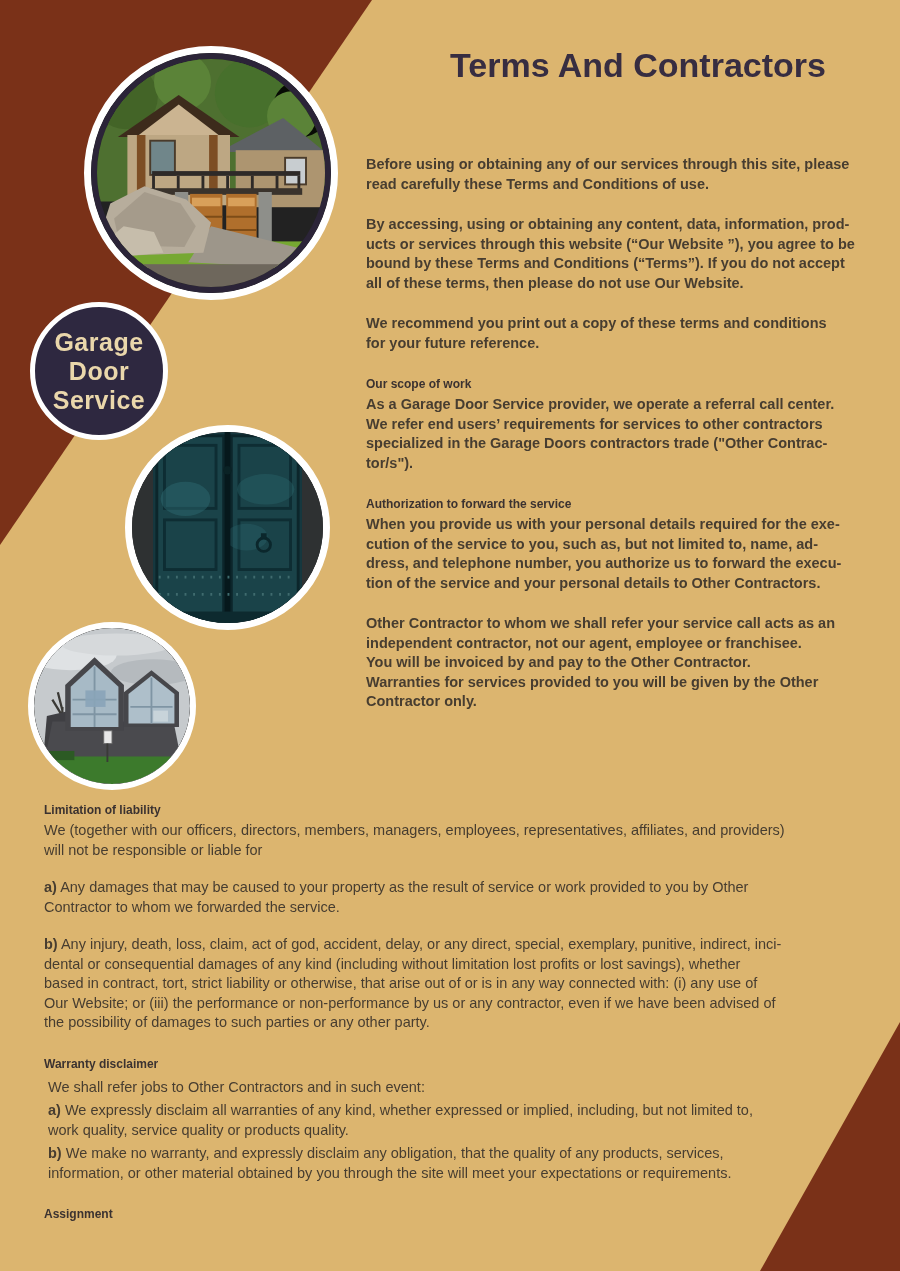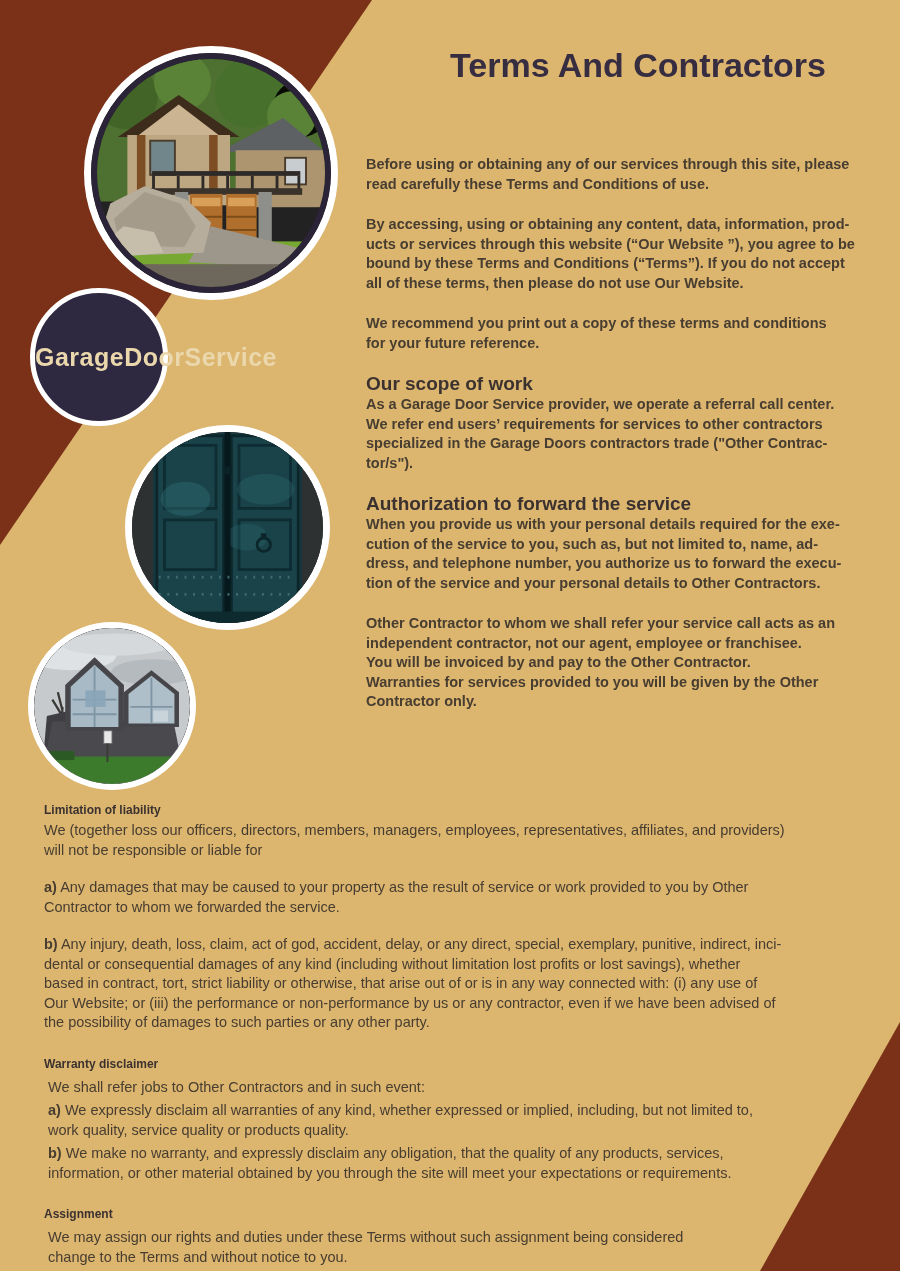--- a/index.html
+++ b/index.html
@@ -20,24 +20,24 @@
   .circle{position:absolute;border-radius:50%;box-sizing:border-box;}
   .photo-circle{border:7px solid var(--c-ring,#fff);overflow:hidden;background:#222;}
   .photo-inner{position:absolute;inset:0;border-radius:50%;overflow:hidden;}
   .house-circle{left:84px;top:46px;width:254px;height:254px;z-index:3;}
   .house-circle .photo-inner{border:6px solid var(--c-inner_ring,#2b2438);}
   .door-circle{left:125px;top:425px;width:205px;height:205px;z-index:3;}
   .building-circle{left:28px;top:622px;width:168px;height:168px;border-width:6px;z-index:3;}
   .photo-inner svg{position:absolute;inset:0;width:100%;height:100%;}
 
   .badge{
-    left:30px;top:288px;width:138px;height:138px;z-index:4;
+    left:30px;top:302px;width:138px;height:138px;z-index:4;
     background:var(--c-badge_bg,#2e2840);
     border:5px solid var(--c-ring,#fff);
-    display:flex;flex-direction:row;align-items:center;
+    display:flex;flex-direction:column;justify-content:center;align-items:center;
     text-align:center;
   }
   .badge span{
     display:block;
     color:var(--c-badge_text,#ead7ab);
     font-weight:bold;font-size:25px;line-height:29px;
     letter-spacing:.5px;
   }
 
   .page-title{
@@ -47,21 +47,21 @@
     color:var(--c-title_text,#372d41);
     letter-spacing:0px;
   }
 
   .right-col{
     position:absolute;left:366px;top:155px;width:520px;z-index:2;
     color:var(--c-body_text,#473d30);
     font-size:14.5px;line-height:19.5px;
   }
   .right-col p{margin:0 0 21px 0;white-space:pre-line;font-weight:bold;}
-  .right-col h2{margin:0 0 1px 0;font-size:19px;line-height:20px;color:var(--c-heading_text,#3b3230);}
+  .right-col h2{margin:0 0 1px 0;font-size:12px;line-height:20px;color:var(--c-heading_text,#3b3230);}
 
   .bottom-block{
     position:absolute;left:44px;top:800px;width:856px;z-index:2;
     color:var(--c-body_text,#473d30);
     font-size:14.5px;line-height:19.5px;
   }
   .bottom-block h2{margin:0 0 1px 0;font-size:12px;line-height:20px;color:var(--c-heading_text,#3b3230);}
   .bottom-block p{margin:4px;white-space:pre-line;}
   .bottom-block section{margin:0 0 21px 0;}
   .sec-spaced p{margin:0 0 18px 0;}
@@ -233,21 +233,21 @@
 You will be invoiced by and pay to the Other Contractor.
 Warranties for services provided to you will be given by the Other
 Contractor only.</p>
     </section>
   </div>
 
   <div class="bottom-block">
 
     <section class="sec-spaced">
       <h2>Limitation of liability</h2>
-      <p><b class="marker"></b><span>We (together loss our officers, directors, members, managers, employees, representatives, affiliates, and providers)
+      <p><b class="marker"></b><span>We (together with our officers, directors, members, managers, employees, representatives, affiliates, and providers)
 will not be responsible or liable for</span></p>
       <p><b class="marker">a)</b><span> Any damages that may be caused to your property as the result of service or work provided to you by Other
 Contractor to whom we forwarded the service.</span></p>
       <p><b class="marker">b)</b><span> Any injury, death, loss, claim, act of god, accident, delay, or any direct, special, exemplary, punitive, indirect, inci-
 dental or consequential damages of any kind (including without limitation lost profits or lost savings), whether
 based in contract, tort, strict liability or otherwise, that arise out of or is in any way connected with: (i) any use of
 Our Website; or (iii) the performance or non-performance by us or any contractor, even if we have been advised of
 the possibility of damages to such parties or any other party.</span></p>
     </section>
 
@@ -255,18 +255,16 @@
       <h2>Warranty disclaimer</h2>
       <p><b class="marker"></b><span>We shall refer jobs to Other Contractors and in such event:</span></p>
       <p><b class="marker">a)</b><span> We expressly disclaim all warranties of any kind, whether expressed or implied, including, but not limited to,
 work quality, service quality or products quality.</span></p>
       <p><b class="marker">b)</b><span> We make no warranty, and expressly disclaim any obligation, that the quality of any products, services,
 information, or other material obtained by you through the site will meet your expectations or requirements.</span></p>
     </section>
 
     <section>
       <h2>Assignment</h2>
-      <p><b class="marker"></b><span>We may assign our rights and duties under these Terms without such assignment being considered
-change to the Terms and without notice to you.</span></p>
     </section>
 
   </div>
 </div>
 
 </body></html>

